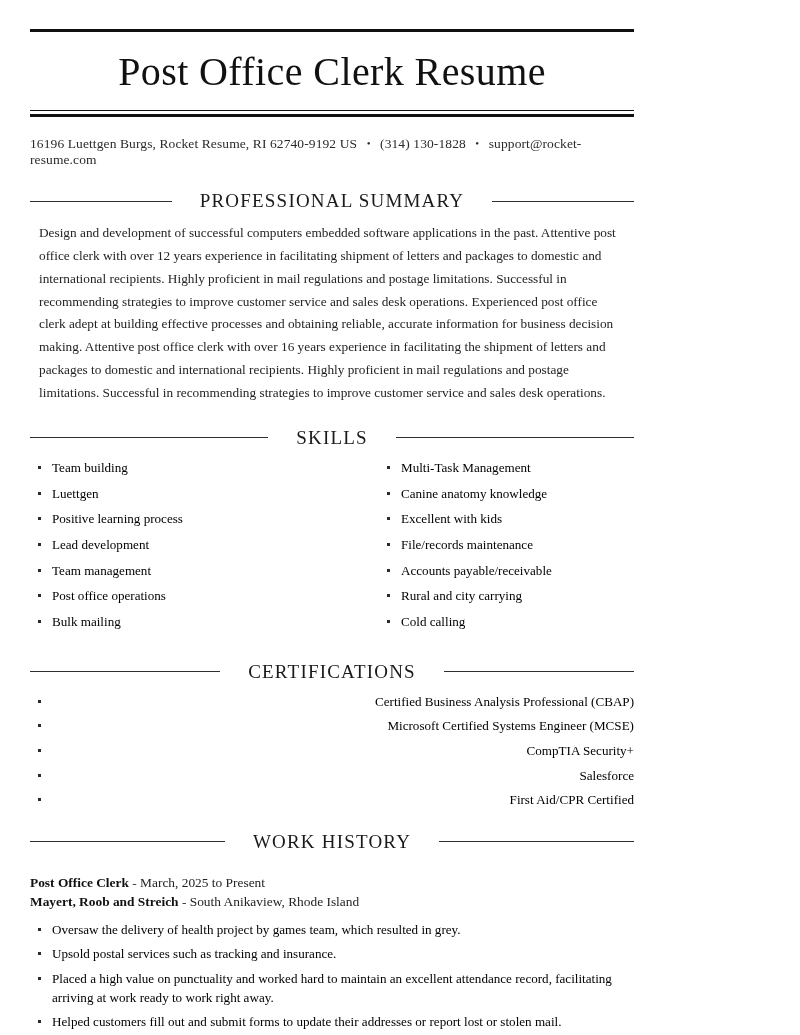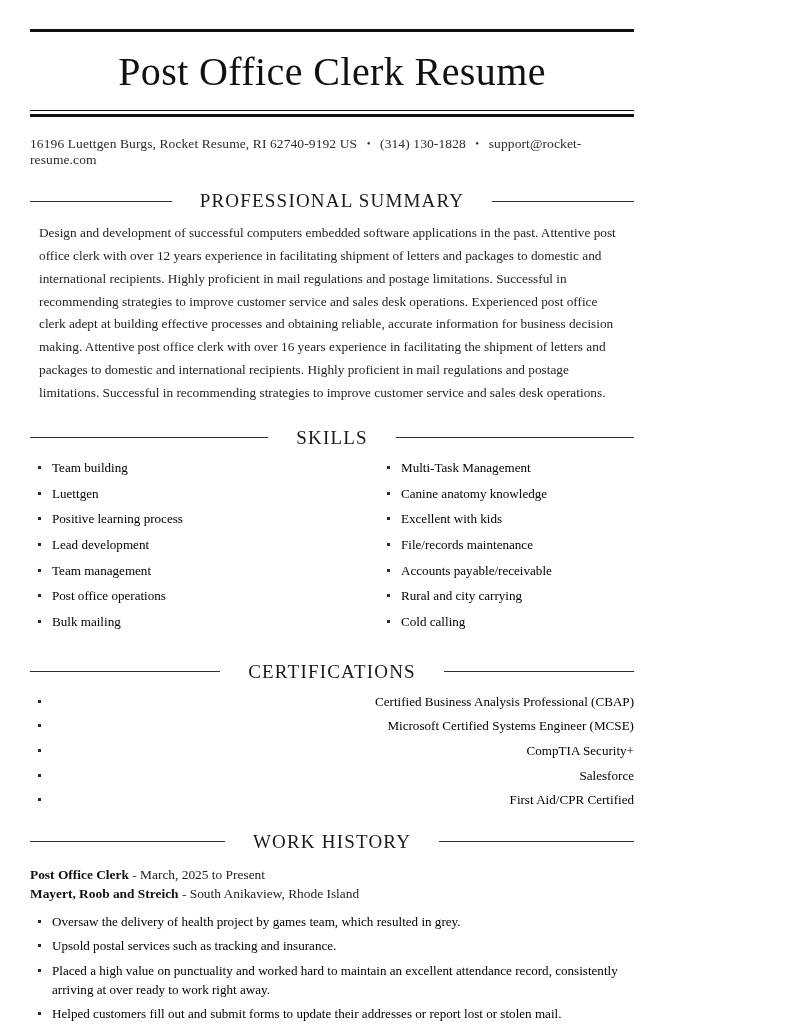--- a/index.html
+++ b/index.html
@@ -131,21 +131,21 @@
   ul.certs > li {
     margin-bottom: 7px;
     text-align: right;
   }
 
   
   .job {
     margin-top: 14px;
   }
   .job:first-of-type {
-    margin-top: 12px;
+    margin-top: 20px;
   }
   .job-line {
     font-size: 13.4px;
     line-height: 1.45;
     color: #232323;
   }
   .job-line .strong {
     font-weight: bold;
     color: #111111;
   }
@@ -243,21 +243,21 @@
       <span class="title">WORK HISTORY</span>
       <span class="rule"></span>
     </div>
     <div id="jobs-container">
         <div class="job">
           <div class="job-line"><span class="strong">Post Office Clerk</span><span class="dash"> - </span><span>March, 2025 to Present</span></div>
           <div class="job-line"><span class="strong">Mayert, Roob and Streich</span><span class="dash"> - </span><span>South Anikaview, Rhode Island</span></div>
           <ul class="bullets">
             <li>Oversaw the delivery of health project by games team, which resulted in grey.</li>
             <li>Upsold postal services such as tracking and insurance.</li>
-            <li>Placed a high value on punctuality and worked hard to maintain an excellent attendance record, consistently arriving at over ready to work right away.</li>
+            <li>Placed a high value on punctuality and worked hard to maintain an excellent attendance record, facilitating arriving at work ready to work right away.</li>
             <li>Helped customers fill out and submit forms to update their addresses or report lost or stolen mail.</li>
           </ul>
         </div>
         <div class="job">
           <div class="job-line"><span class="strong">Post Office Clerk</span><span class="dash"> - </span><span>January, 2024 to February, 2025</span></div>
         </div>
       </div>
   </div>
 
 </div>

